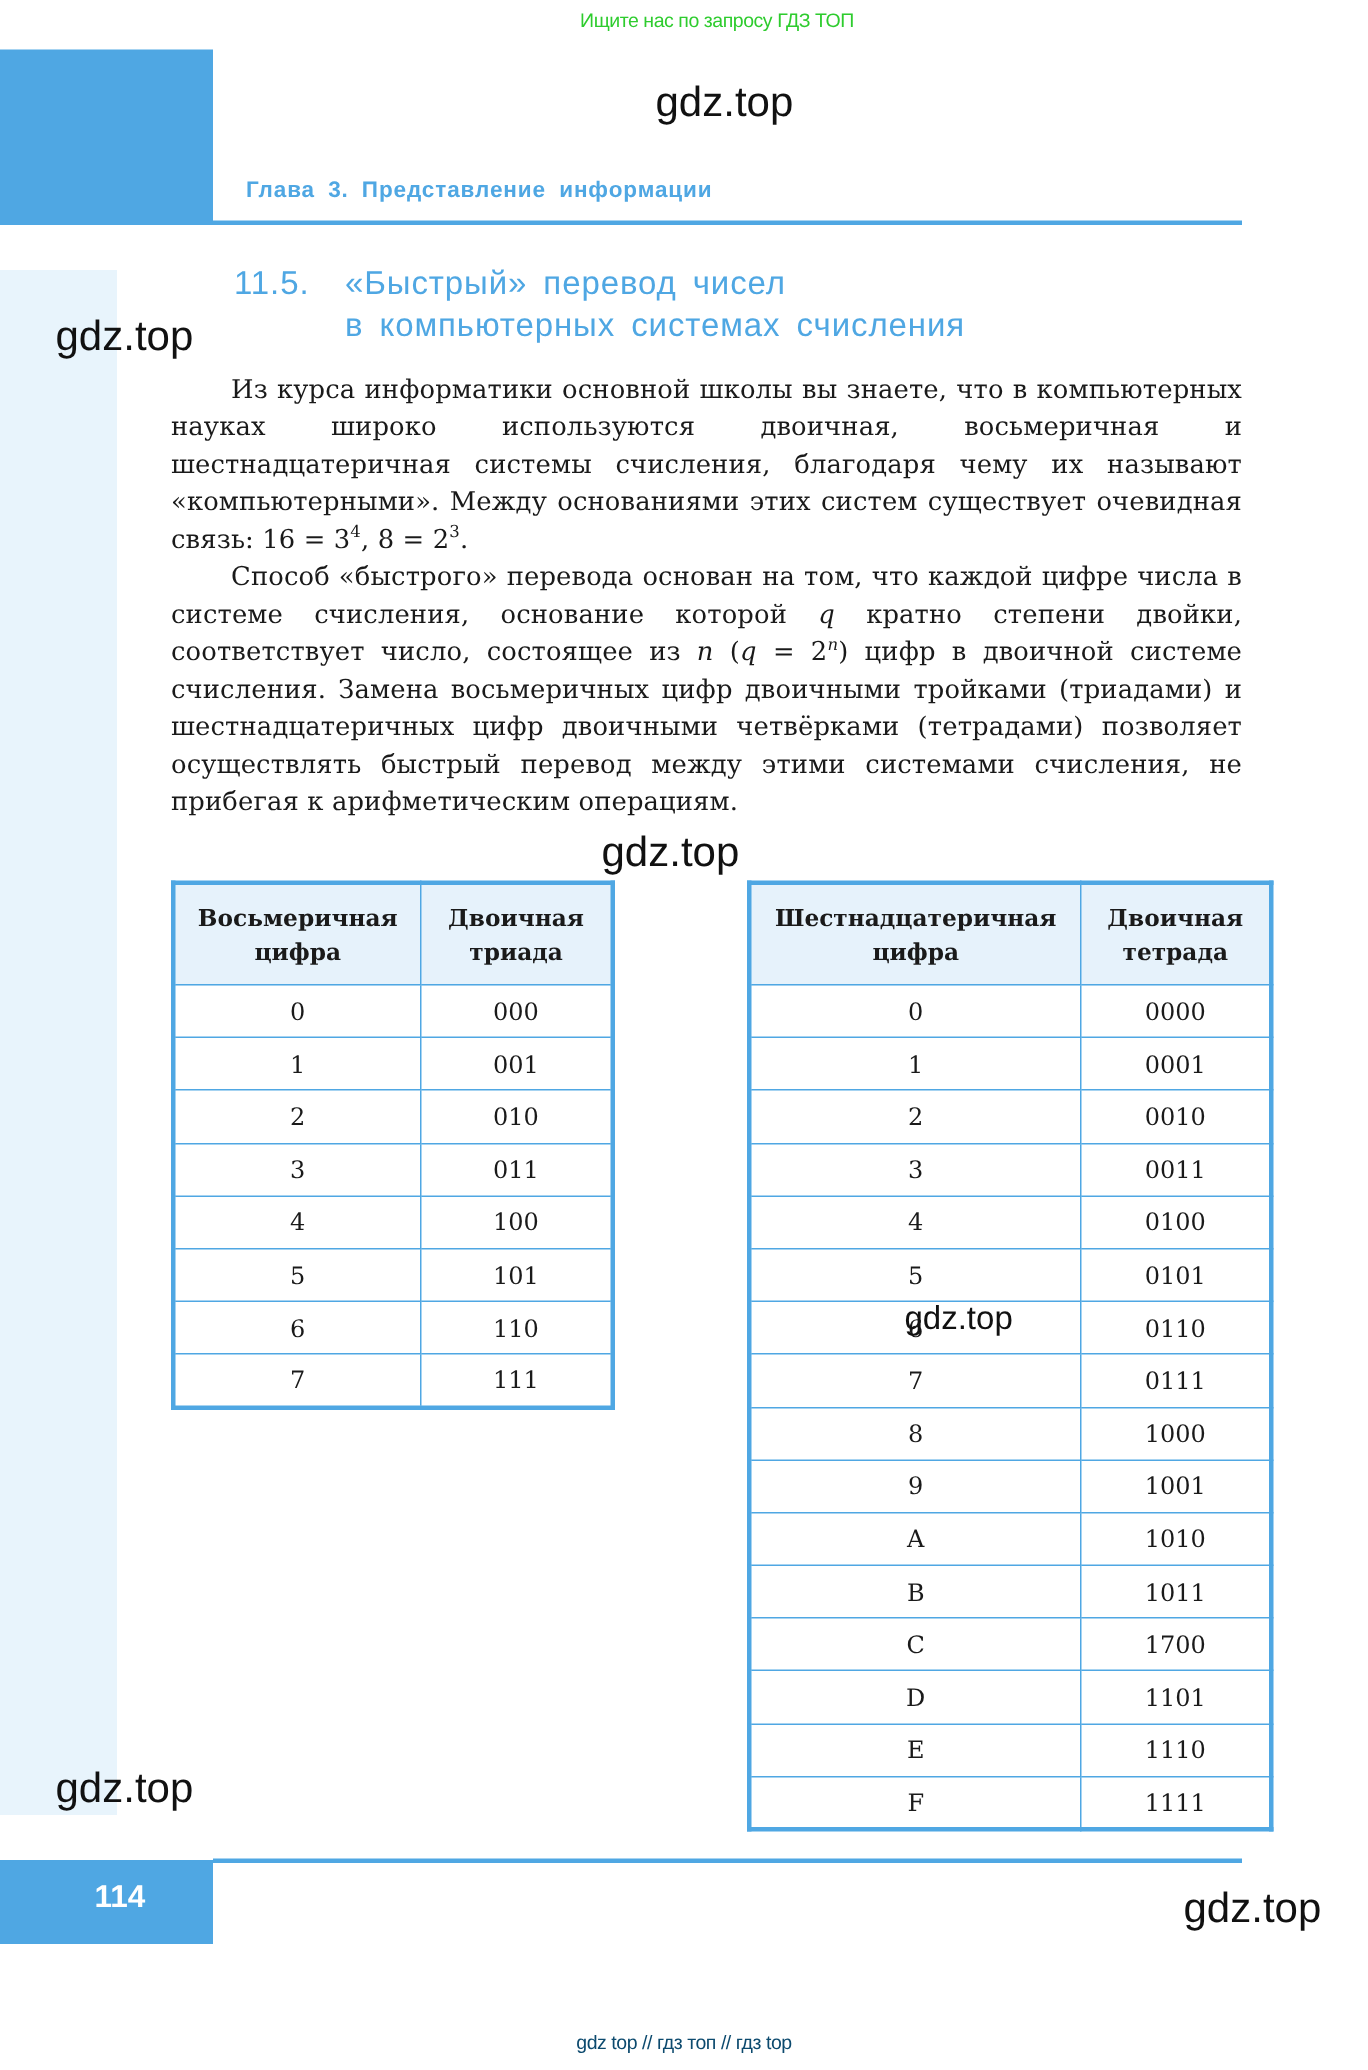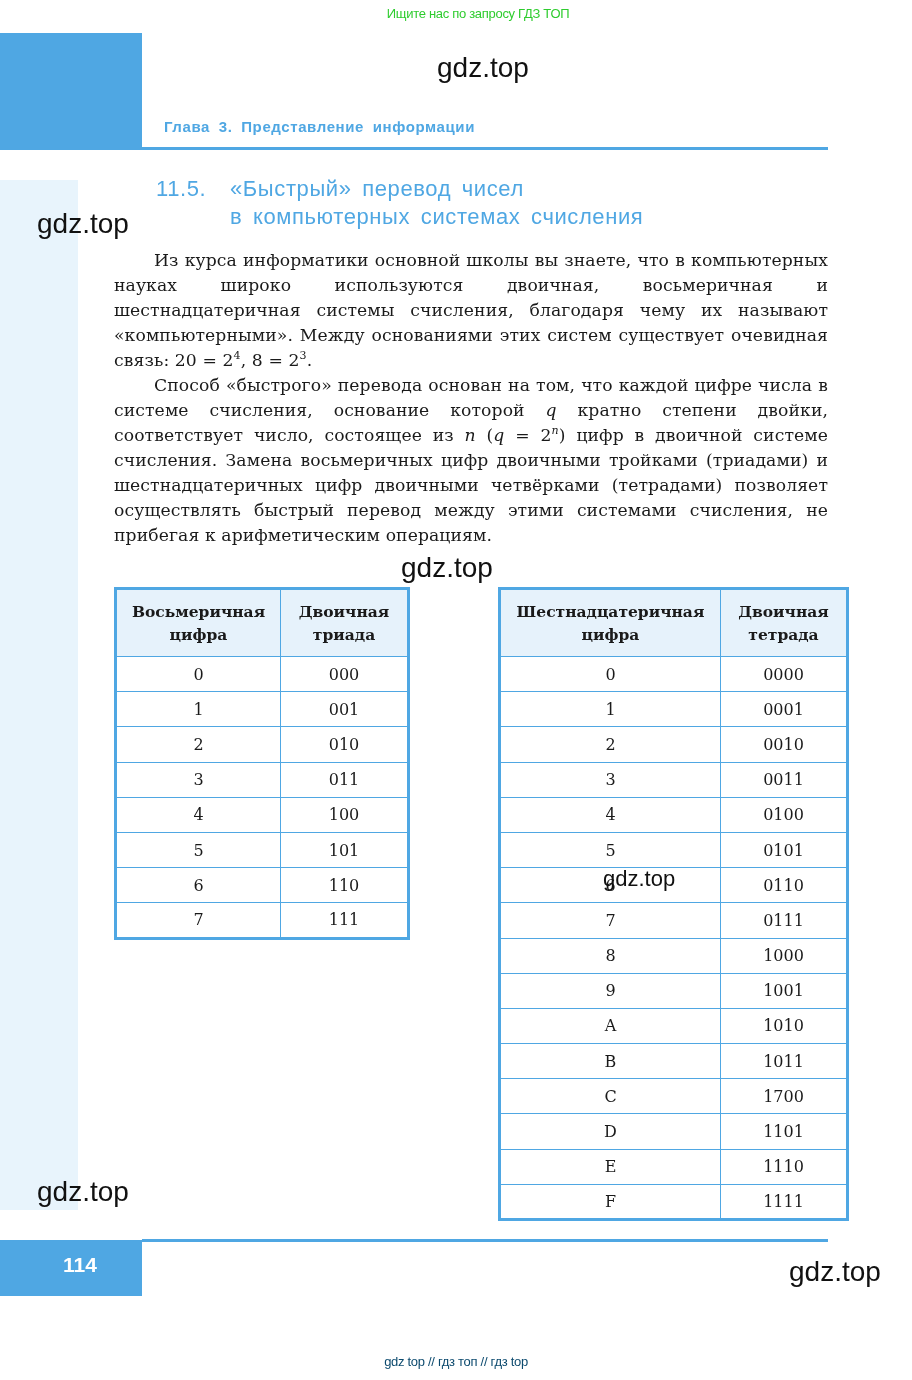--- a/index.html
+++ b/index.html
@@ -61,21 +61,21 @@
 
 <div class="wm" style="left:437px; top:52px;">gdz.top</div>
 <div class="wm" style="left:37px; top:208px;">gdz.top</div>
 
 <div class="section-title">
   <div><span class="num">11.5.</span><span>«Быстрый» перевод чисел</span></div>
   <div class="l2">в компьютерных системах счисления</div>
 </div>
 
 <div class="body-text">
-  <p><span>Из курса информатики основной школы вы знаете, что в компьютерных науках широко используются двоичная, восьмеричная и шестнадцатеричная системы счисления, благодаря чему их называют «компьютерными». Между основаниями этих систем существует очевидная связь: 20 = 2</span><sup>4</sup><span>, 8 = 2</span><sup>3</sup><span>.</span></p>
+  <p><span>Из курса информатики основной школы вы знаете, что в компьютерных науках широко используются двоичная, восьмеричная и шестнадцатеричная системы счисления, благодаря чему их называют «компьютерными». Между основаниями этих систем существует очевидная связь: 16 = 3</span><sup>4</sup><span>, 8 = 2</span><sup>3</sup><span>.</span></p>
   <p><span>Способ «быстрого» перевода основан на том, что каждой цифре числа в системе счисления, основание которой </span><i>q</i><span> кратно степени двойки, соответствует число, состоящее из </span><i>n</i><span> (</span><i>q</i><span> = 2</span><sup><i>n</i></sup><span>) цифр в двоичной системе счисления. Замена восьмеричных цифр двоичными тройками (триадами) и шестнадцатеричных цифр двоичными четвёрками (тетрадами) позволяет осуществлять быстрый перевод между этими системами счисления, не прибегая к арифметическим операциям.</span></p>
 </div>
 
 <div class="wm" style="left:401px; top:552px;">gdz.top</div>
 
 <table class="conv" id="t1">
   <thead>
     <tr>
       <th>Восьмеричная цифра</th>
       <th>Двоичная триада</th>

